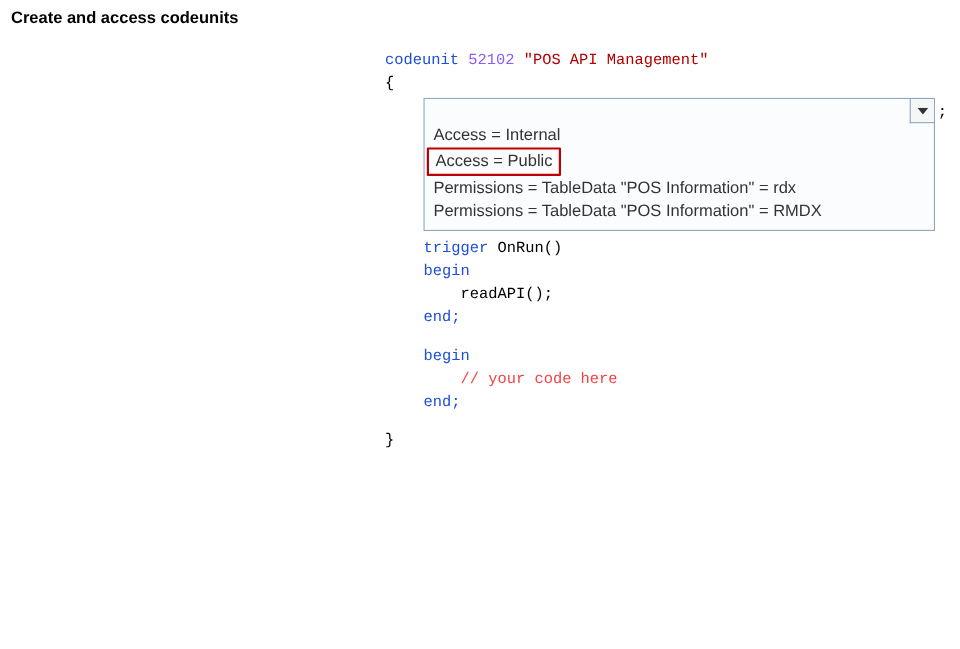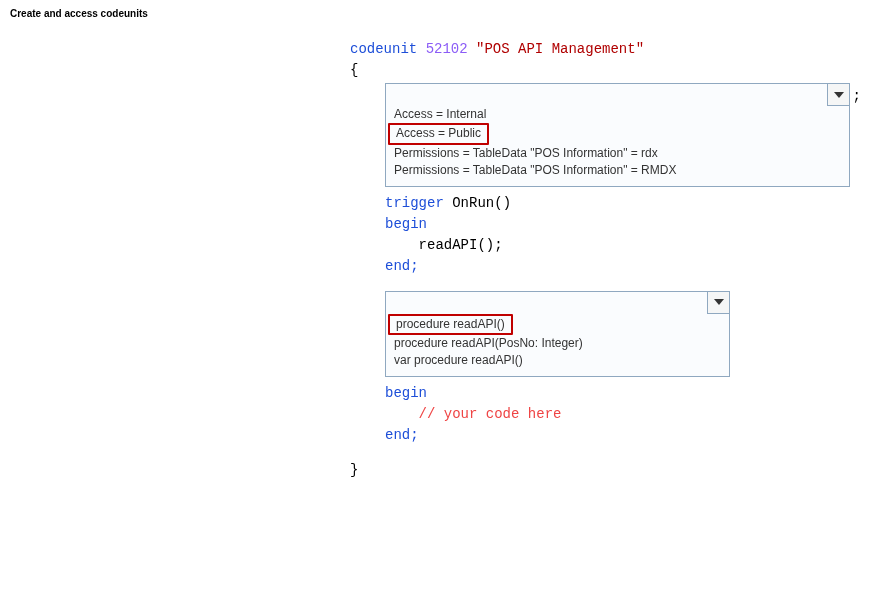--- a/index.html
+++ b/index.html
@@ -9,21 +9,21 @@
     }
     body {
       font-family: Arial, sans-serif;
       background: #fff;
       width: 873px;
       height: 590px;
       padding: 8px 10px;
     }
     .heading {
       font-weight: bold;
-      font-size: 10px;
+      font-size: 15px;
       color: #000;
       margin-bottom: 20px;
     }
     .code-area {
       margin-left: 340px;
       font-family: Consolas, 'Courier New', monospace;
       font-size: 14px;
       line-height: 1.5;
       color: #000;
     }
@@ -77,21 +77,21 @@
       width: 345px;
     }
     .dd-items {
       padding: 4px 8px 6px 8px;
     }
     .dd-top-gap {
       height: 18px;
     }
     .dd-item {
       font-family: Arial, sans-serif;
-      font-size: 12px;
+      font-size: 15px;
       color: #333;
       line-height: 1.45;
       white-space: nowrap;
     }
     .circled {
       display: inline-block;
       border: 2px solid #c00000;
       border-radius: 1px;
       padding: 0 6px;
       margin-left: -6px;
@@ -135,33 +135,20 @@
       <div class="dd-item">Permissions = TableData "POS Information" = rdx</div>
       <div class="dd-item">Permissions = TableData "POS Information" = RMDX</div>
     </div>
   </div>
 
   <div class="code-block indent1"><span class="kw">trigger</span> <span class="ident">OnRun()</span>
 <span class="kw">begin</span>
     <span class="ident">readAPI();</span>
 <span class="kw">end;</span></div>
 
-  <div class="dropdown-box box2">
-    <div class="dropdown-arrow">
-      <svg viewBox="0 0 10 6">
-          <polygon points="0,0 10,0 5,6" fill="#333"></polygon>
-        </svg>
-    </div>
-    <div class="dd-top-gap"></div>
-    <div class="dd-items">
-      <div class="dd-item"><span class="circled">procedure readAPI()</span></div>
-      <div class="dd-item">procedure readAPI(PosNo: Integer)</div>
-      <div class="dd-item">var procedure readAPI()</div>
-    </div>
-  </div>
 
   <div class="code-block indent1"><span class="kw">begin</span>
     <span style="color:#ef4444;">// your code here</span>
 <span class="kw">end;</span></div>
 
   <div class="brace">}</div>
 
 </div>
 
 </body></html>

